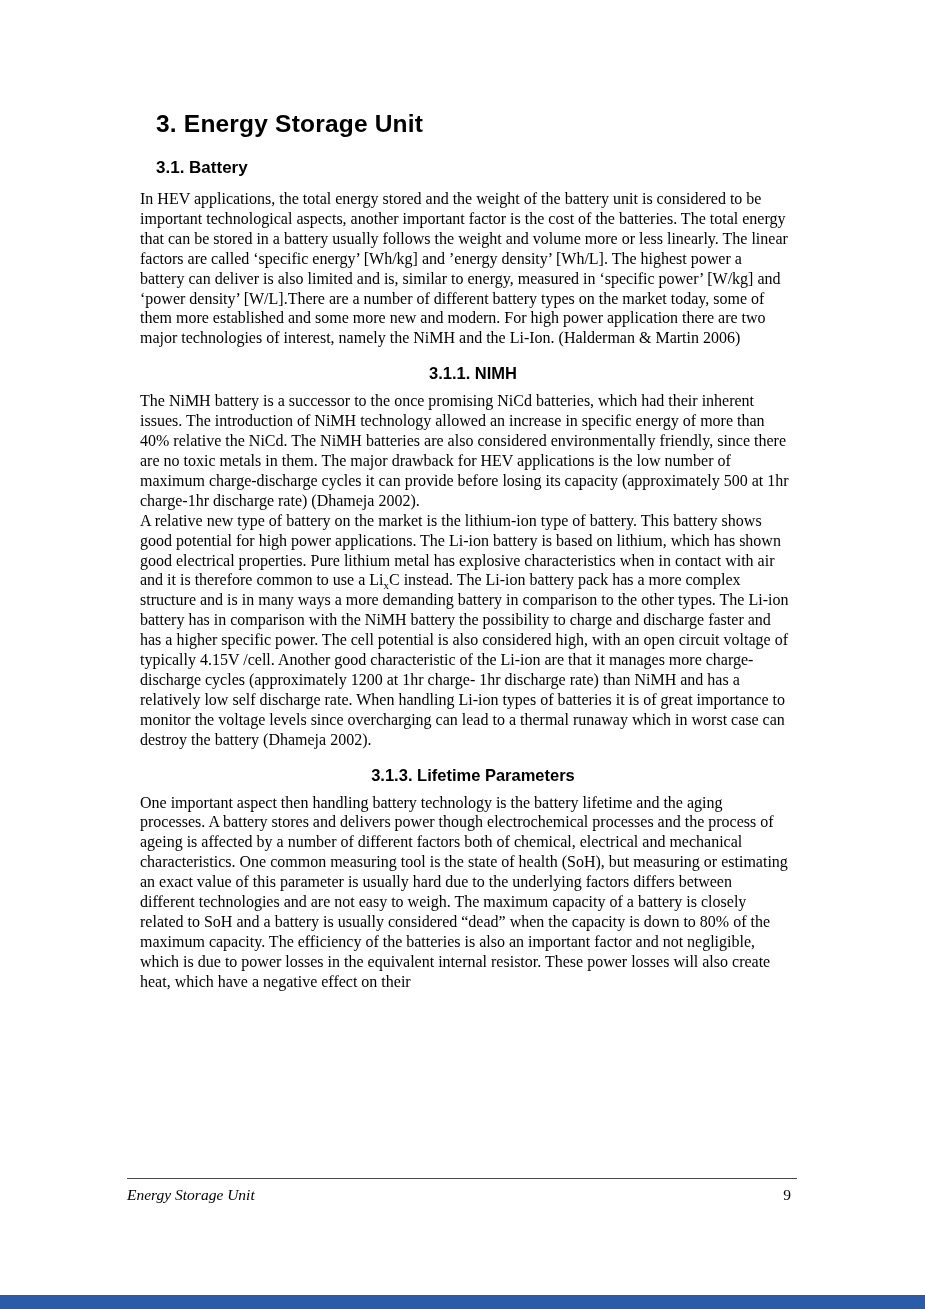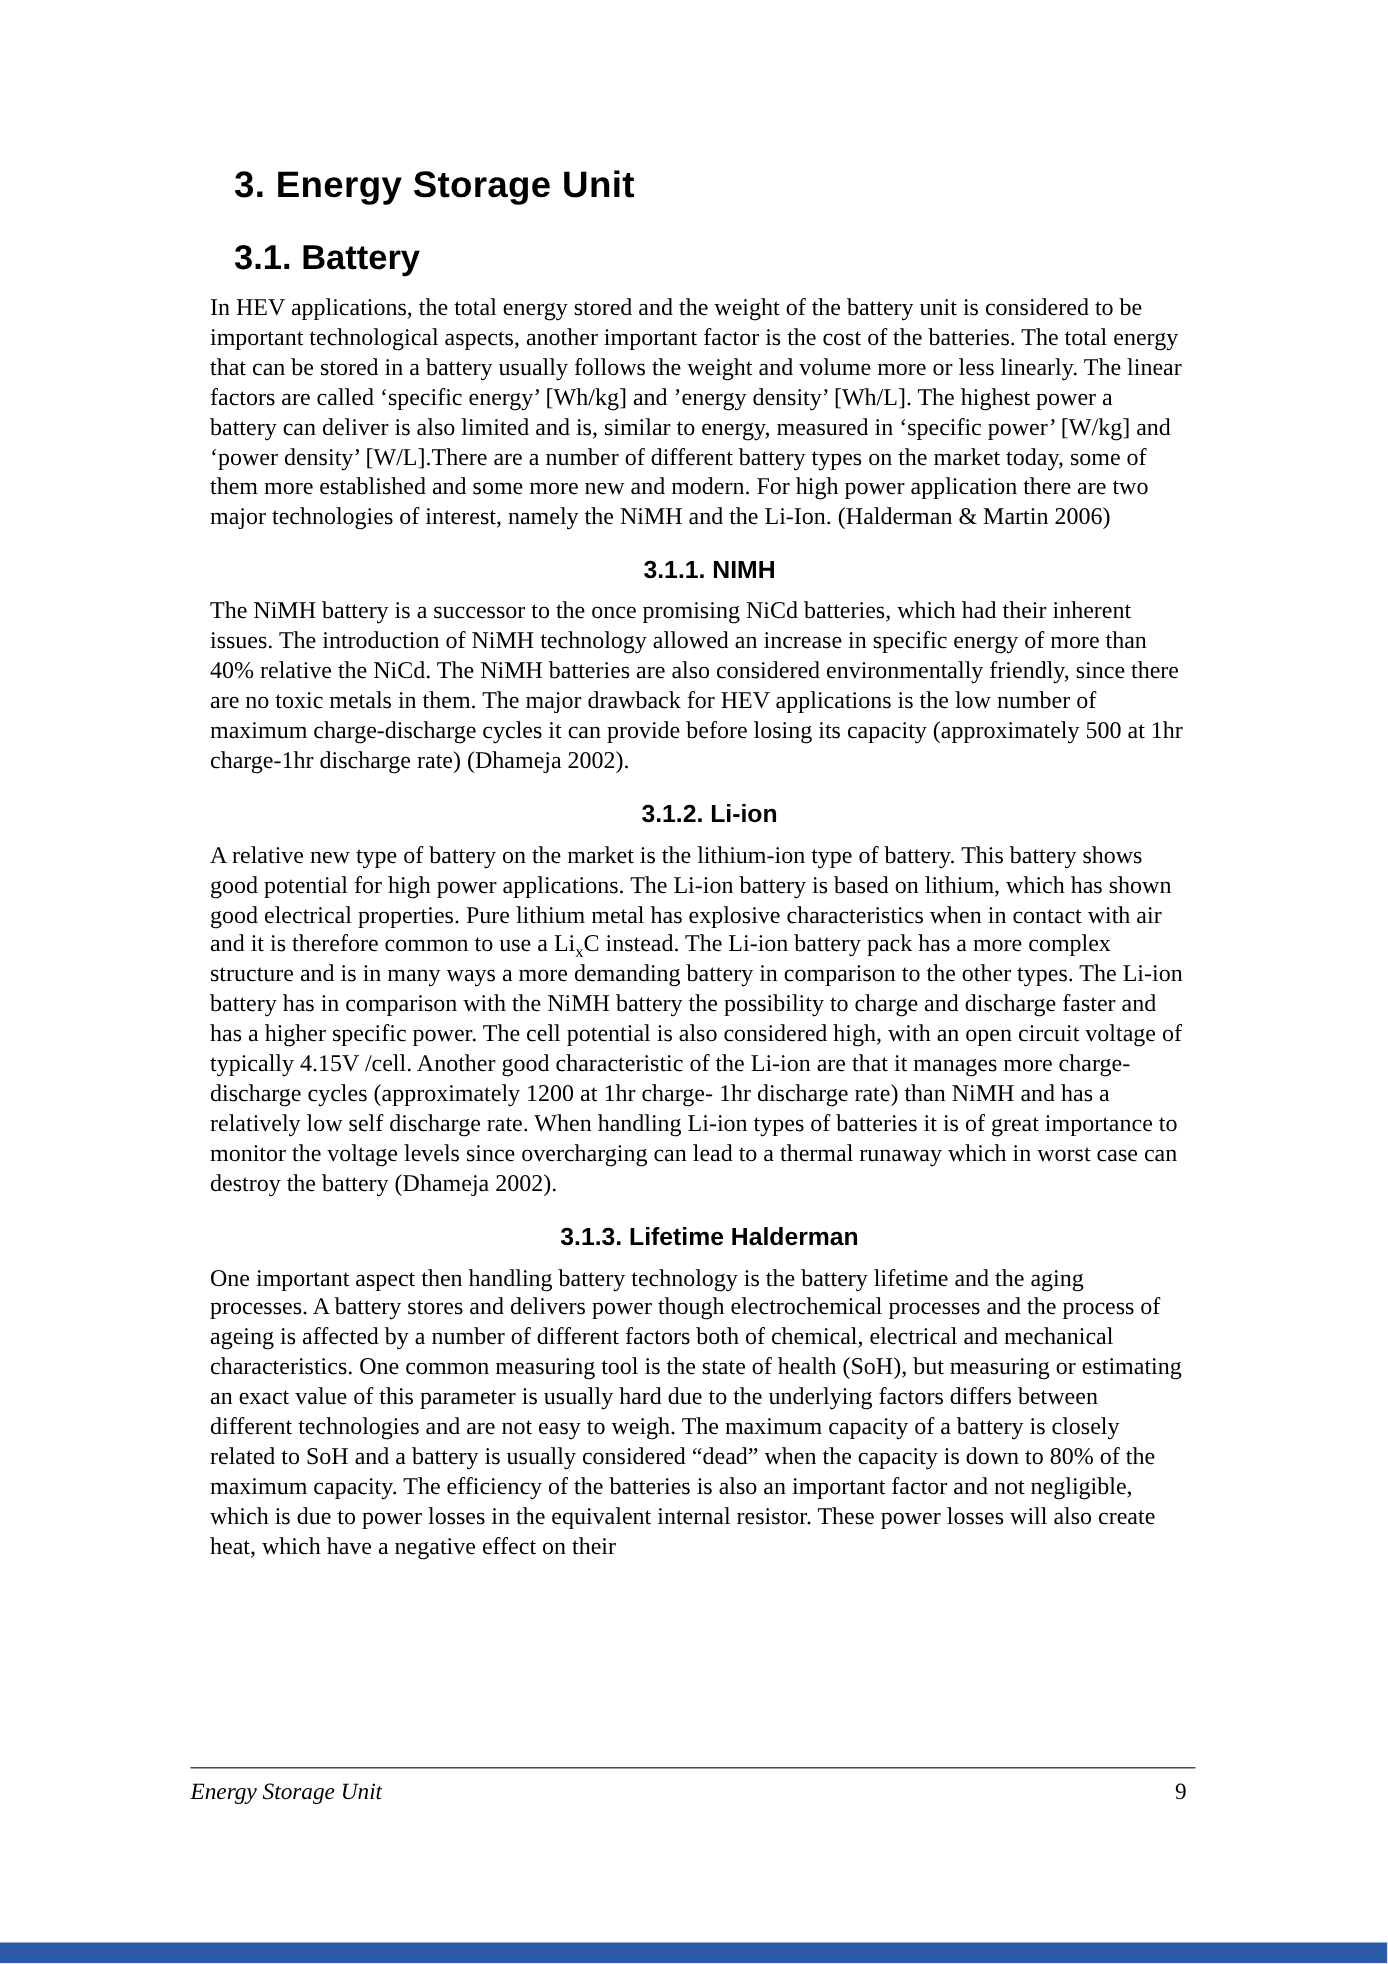--- a/index.html
+++ b/index.html
@@ -17,21 +17,21 @@
   .content { padding: 110px 135px 0 140px; }
   h1.doc-title {
     font-family: "Liberation Sans", sans-serif;
     font-size: 24.5px;
     font-weight: bold;
     margin: 0 0 10px 16px;
     letter-spacing: 0.2px;
   }
   h2.sec-heading {
     font-family: "Liberation Sans", sans-serif;
-    font-size: 23px;
+    font-size: 17px;
     font-weight: bold;
     margin: 20px 0 11px 16px;
   }
   h3.sub-heading {
     font-family: "Liberation Sans", sans-serif;
     font-size: 16.5px;
     font-weight: bold;
     margin: 16px 0 8px 16px;
     text-align: center;
   }
@@ -81,25 +81,24 @@
 
 
     <h2 class="sec-heading">3.1. Battery</h2>
 
     <p class="body-text">In HEV applications, the total energy stored and the weight of the battery unit is considered to be important technological aspects, another important factor is the cost of the batteries. The total energy that can be stored in a battery usually follows the weight and volume more or less linearly. The linear factors are called ‘specific energy’ [Wh/kg] and ’energy density’ [Wh/L]. The highest power a battery can deliver is also limited and is, similar to energy, measured in ‘specific power’ [W/kg] and ‘power density’ [W/L].There are a number of different battery types on the market today, some of them more established and some more new and modern. For high power application there are two major technologies of interest, namely the NiMH and the Li-Ion. (Halderman &amp; Martin 2006)</p>
 
     <h3 class="sub-heading">3.1.1. NIMH</h3>
 
     <p class="body-text">The NiMH battery is a successor to the once promising NiCd batteries, which had their inherent issues. The introduction of NiMH technology allowed an increase in specific energy of more than 40% relative the NiCd. The NiMH batteries are also considered environmentally friendly, since there are no toxic metals in them. The major drawback for HEV applications is the low number of maximum charge-discharge cycles it can provide before losing its capacity (approximately 500 at 1hr charge-1hr discharge rate) (Dhameja 2002).</p>
 
-    <h3 class="sub-heading">3.1.2. Li-ion</h3>
 
     <p class="body-text"><span>A relative new type of battery on the market is the lithium-ion type of battery. This battery shows good potential for high power applications. The Li-ion battery is based on lithium, which has shown good electrical properties. Pure lithium metal has explosive characteristics when in contact with air and it is therefore common to use a Li</span><sub>x</sub><span>C instead. The Li-ion battery pack has a more complex structure and is in many ways a more demanding battery in comparison to the other types. The Li-ion battery has in comparison with the NiMH battery the possibility to charge and discharge faster and has a higher specific power. The cell potential is also considered high, with an open circuit voltage of typically 4.15V /cell. Another good characteristic of the Li-ion are that it manages more charge-discharge cycles (approximately 1200 at 1hr charge- 1hr discharge rate) than NiMH and has a relatively low self discharge rate. When handling Li-ion types of batteries it is of great importance to monitor the voltage levels since overcharging can lead to a thermal runaway which in worst case can destroy the battery (Dhameja 2002).</span></p>
 
-    <h3 class="sub-heading">3.1.3. Lifetime Halderman</h3>
+    <h3 class="sub-heading">3.1.3. Lifetime Parameters</h3>
 
     <p class="body-text">One important aspect then handling battery technology is the battery lifetime and the aging processes. A battery stores and delivers power though electrochemical processes and the process of ageing is affected by a number of different factors both of chemical, electrical and mechanical characteristics. One common measuring tool is the state of health (SoH), but measuring or estimating an exact value of this parameter is usually hard due to the underlying factors differs between different technologies and are not easy to weigh. The maximum capacity of a battery is closely related to SoH and a battery is usually considered “dead” when the capacity is down to 80% of the maximum capacity. The efficiency of the batteries is also an important factor and not negligible, which is due to power losses in the equivalent internal resistor. These power losses will also create heat, which have a negative effect on their</p>
 
   </div>
 
   <div class="footer">
     <div class="footer-row">
       <span class="footer-center">Energy Storage Unit</span>
       <span class="footer-page">9</span>
     </div>

